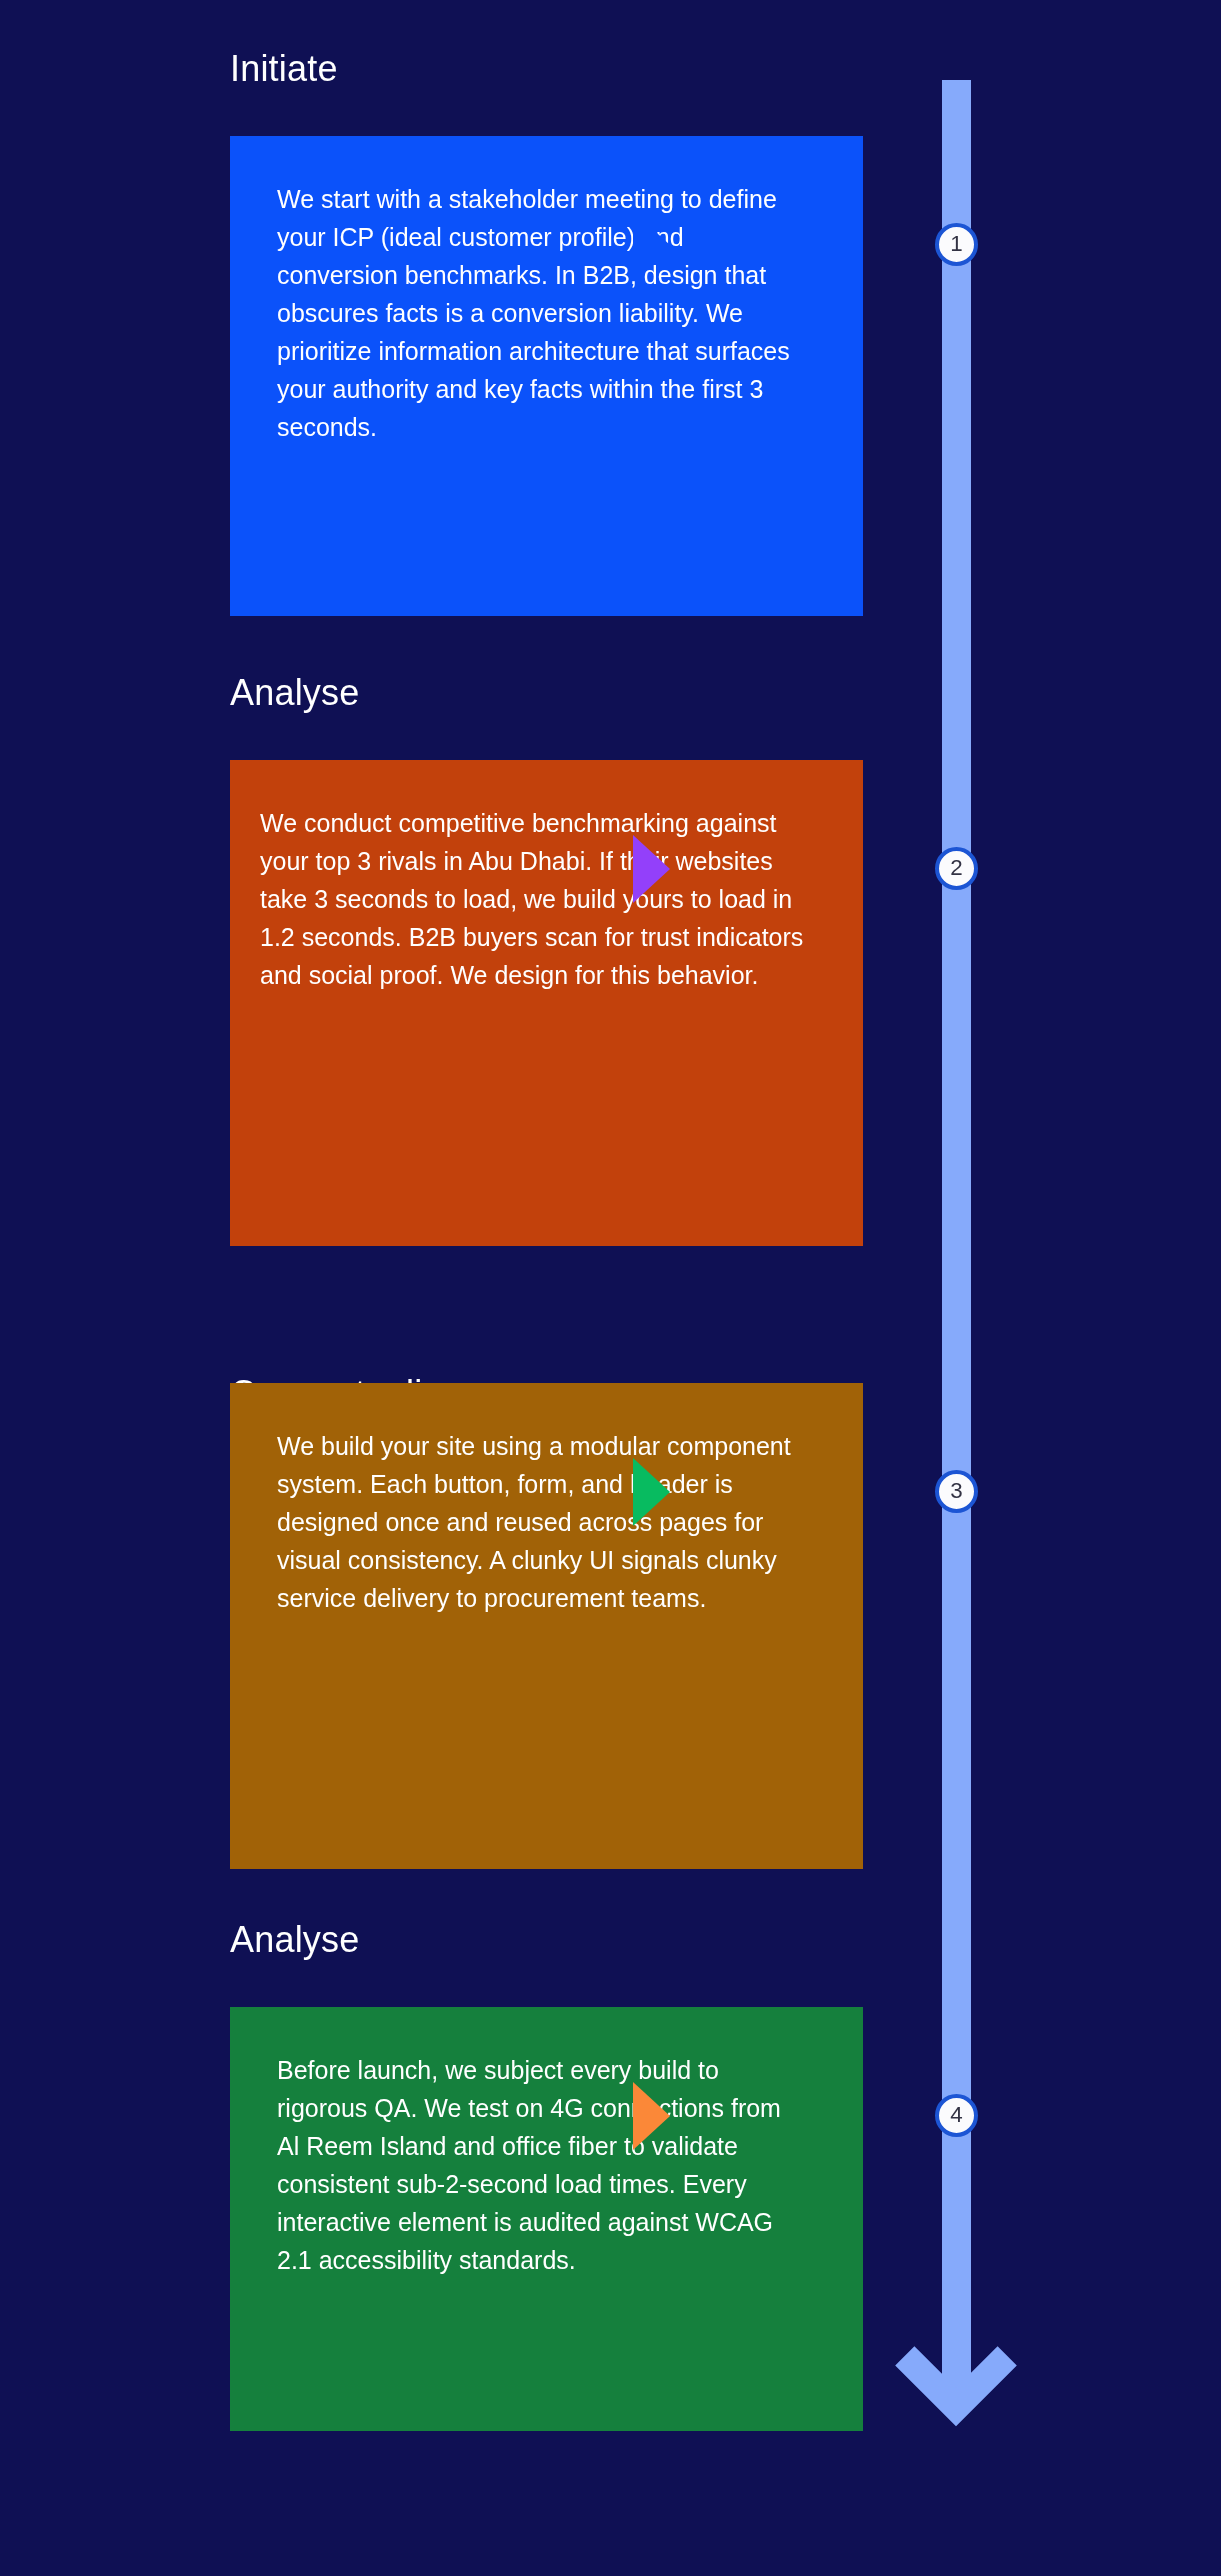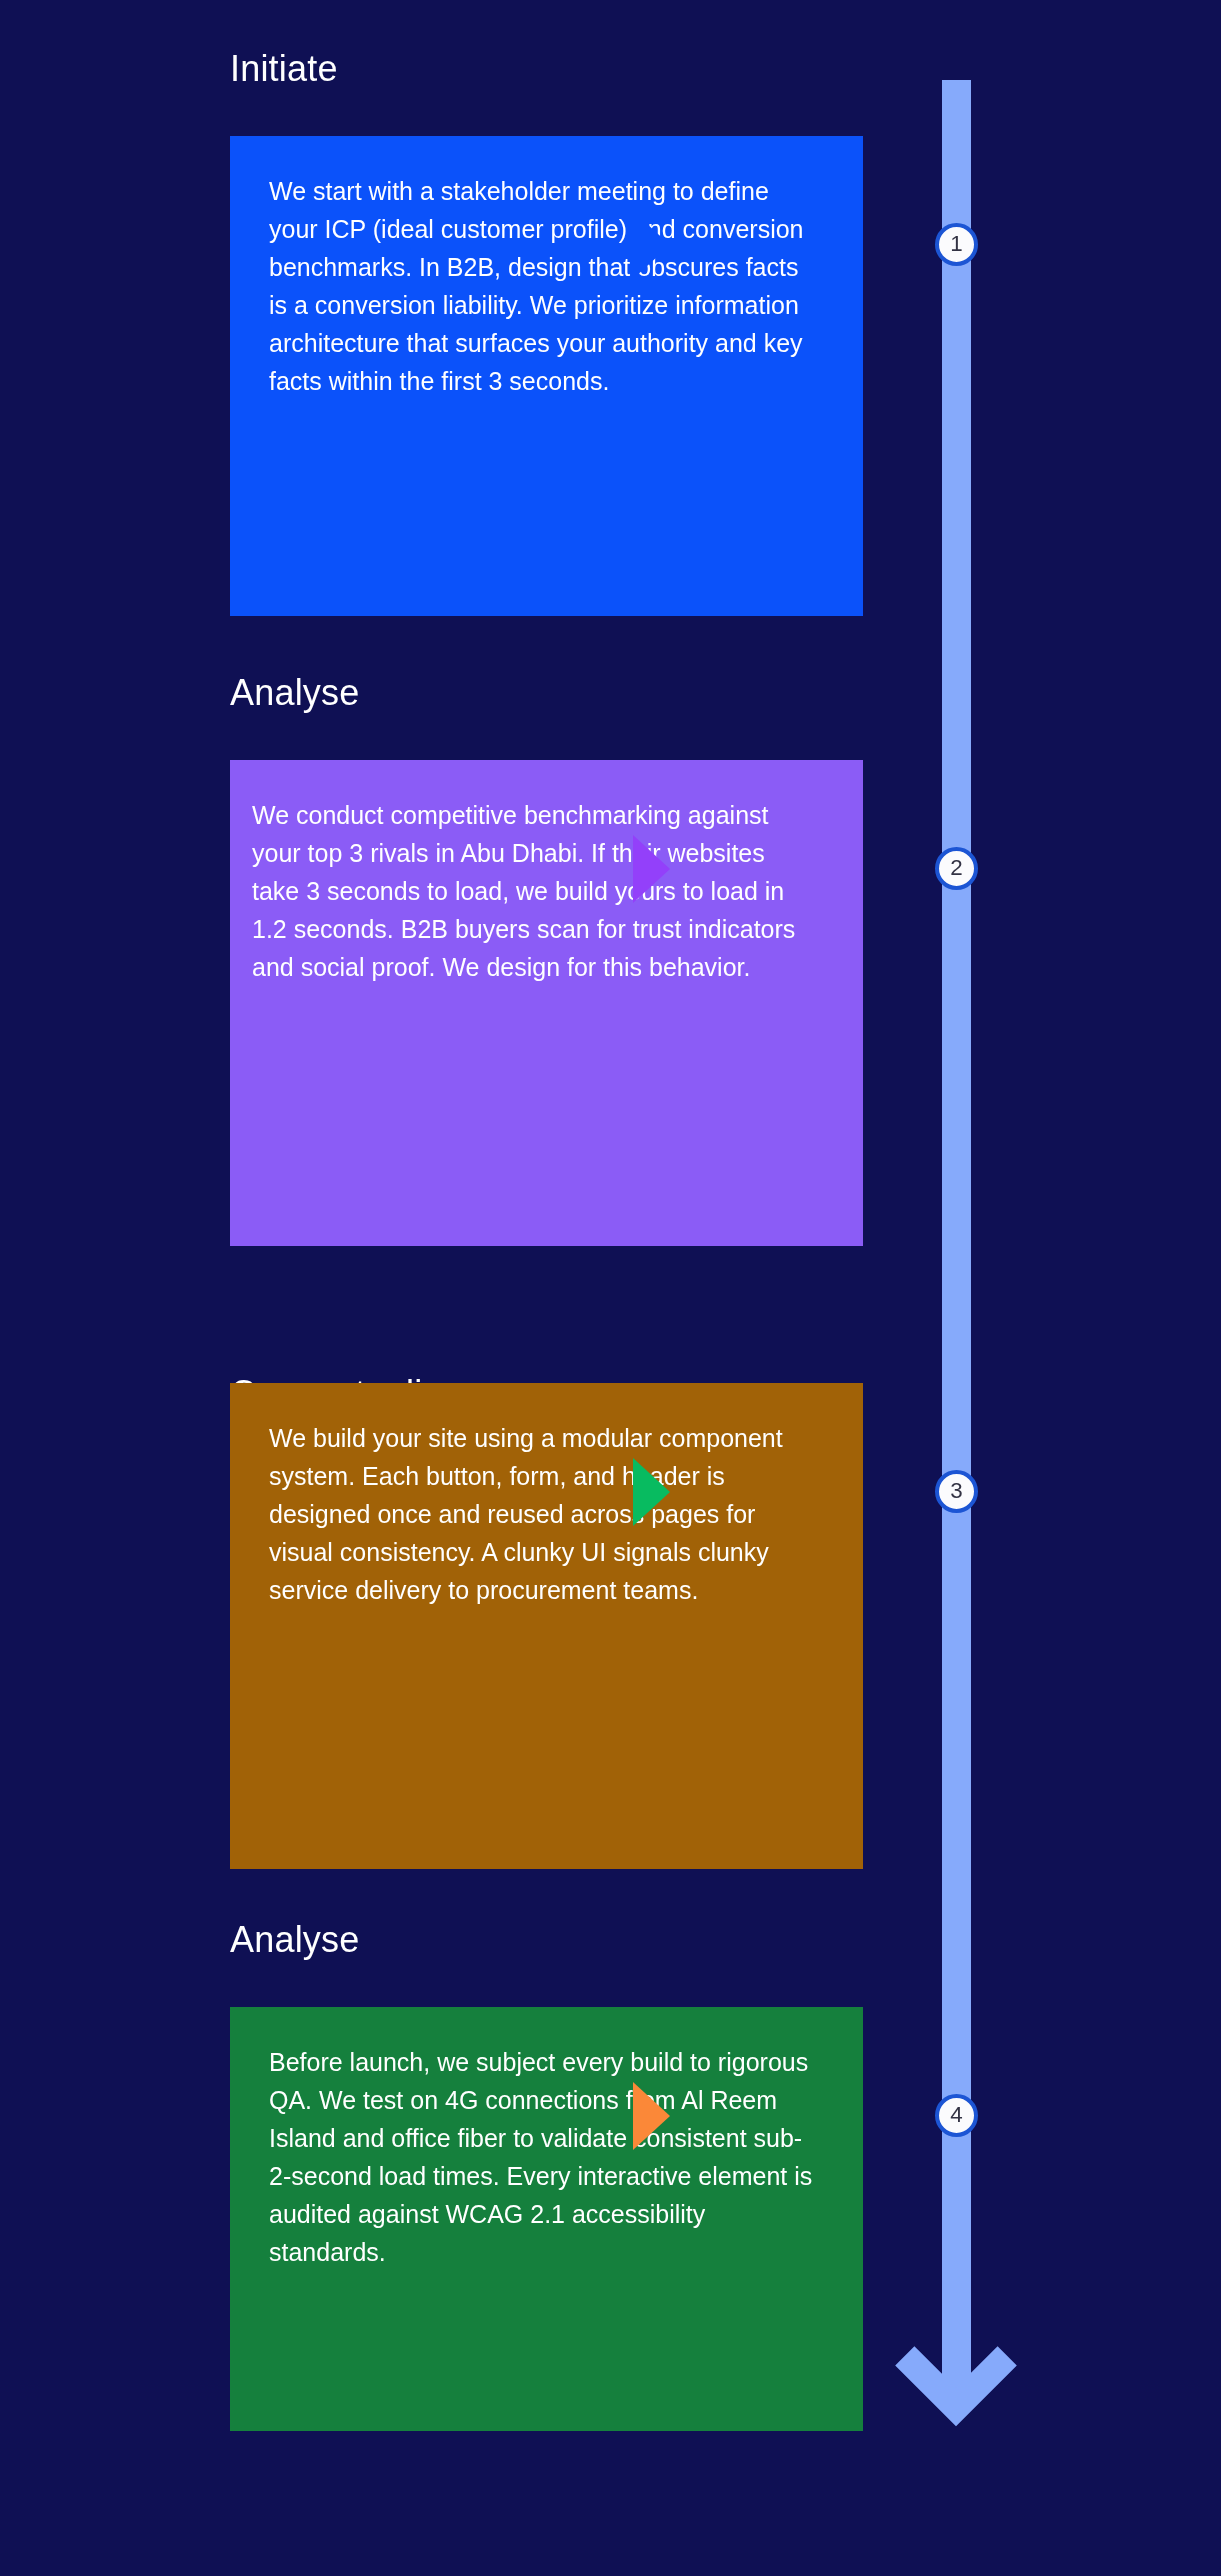--- a/index.html
+++ b/index.html
@@ -45,21 +45,21 @@
     left:230px;
     width:633px;
     box-sizing:border-box;
     padding:32px 45px 32px 35px;
   }
   .card-text {
     color:#FFFFFF;
     font-size:25px;
     line-height:1.52;
     font-weight:400;
-    margin:4px;
+    margin:12px;
   }
   .card-tail {
     position:absolute;
     left:633px;
     width:0; height:0;
     border-top:34px solid transparent;
     border-bottom:34px solid transparent;
   }
 
   .marker {
@@ -96,21 +96,21 @@
       <p class="card-text">We start with a stakeholder meeting to define your ICP (ideal customer profile) and conversion benchmarks. In B2B, design that obscures facts is a conversion liability. We prioritize information architecture that surfaces your authority and key facts within the first 3 seconds.</p>
     </div>
     <div class="card-tail" style="top:211px; border-left:37px solid #0B52FA;"></div>
     <div class="marker" style="left:935px; top:223px;">
       <span>1</span>
     </div>
   </div>
 
   <div class="step">
     <div class="step-heading" style="top:675px;">Analyse</div>
-    <div class="card" style="top:760px; height:486px; background:#8b5cf6;padding-left:18px;">
+    <div class="card" style="top:760px; height:486px; background:#c2410c;padding-left:18px;">
       <p class="card-text">We conduct competitive benchmarking against your top 3 rivals in Abu Dhabi. If their websites take 3 seconds to load, we build yours to load in 1.2 seconds. B2B buyers scan for trust indicators and social proof. We design for this behavior.</p>
     </div>
     <div class="card-tail" style="top:835px; border-left:37px solid #9340FA;"></div>
     <div class="marker" style="left:935px; top:847px;">
       <span>2</span>
     </div>
   </div>
 
   <div class="step">
     <div class="step-heading" style="top:1376px;">Conceptualise</div>

